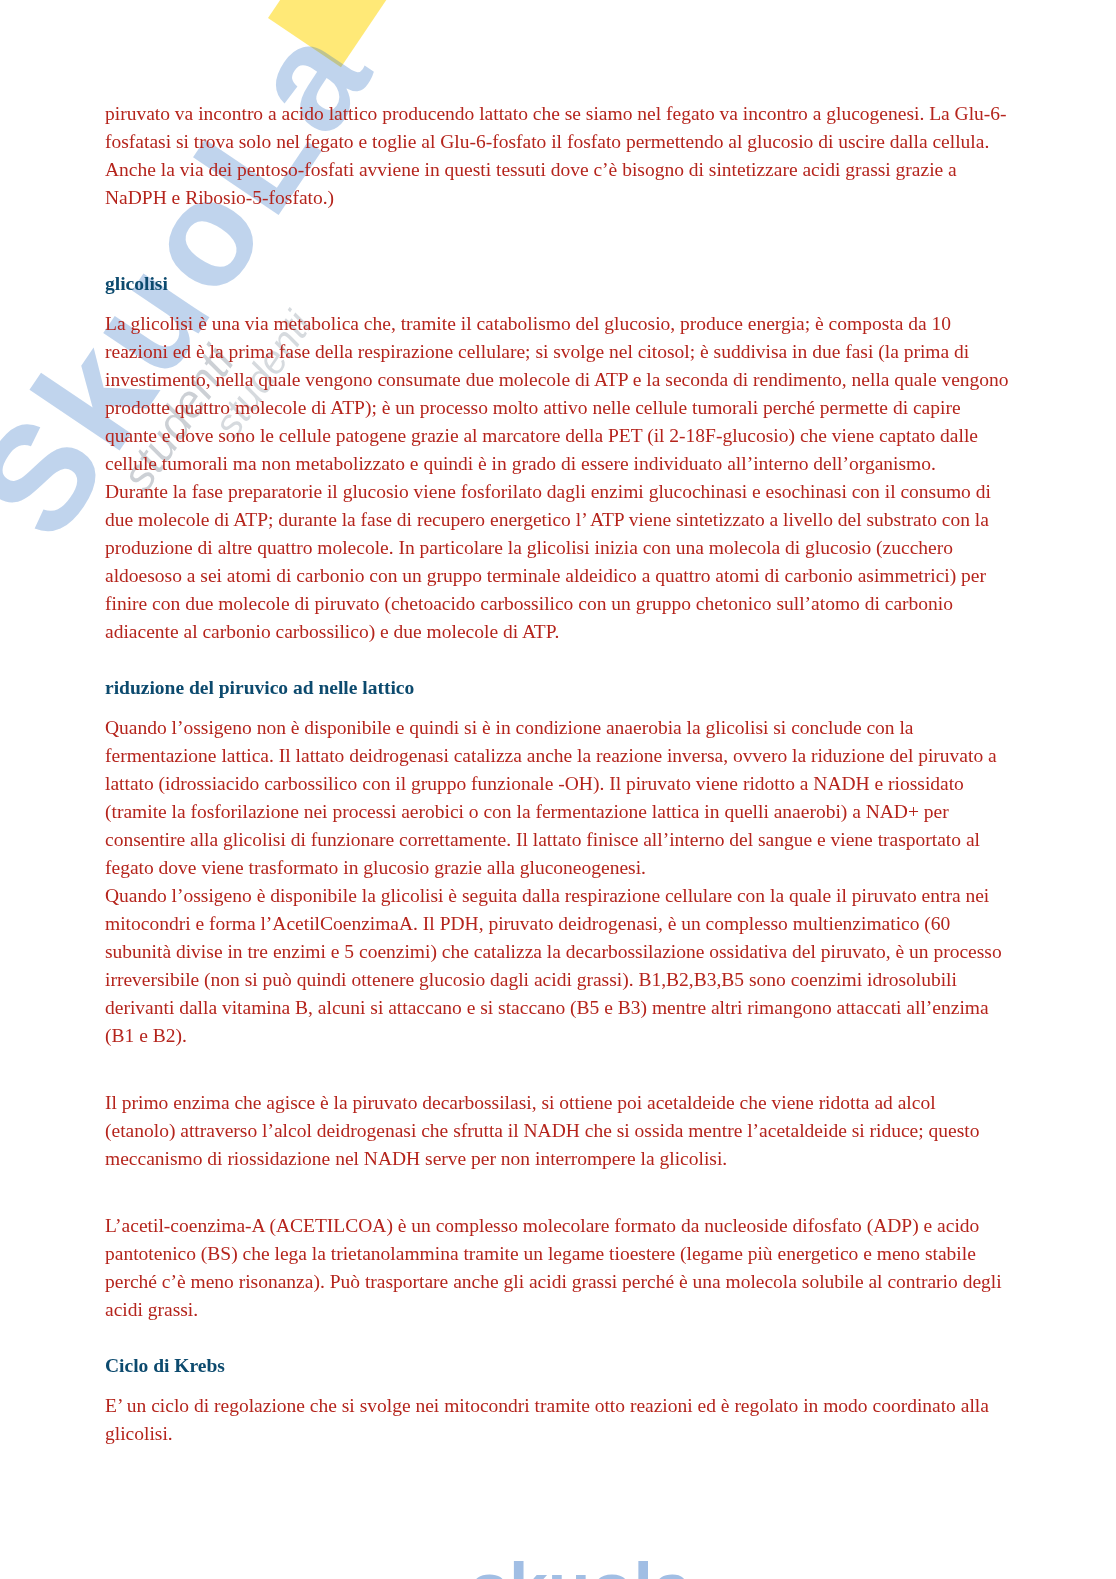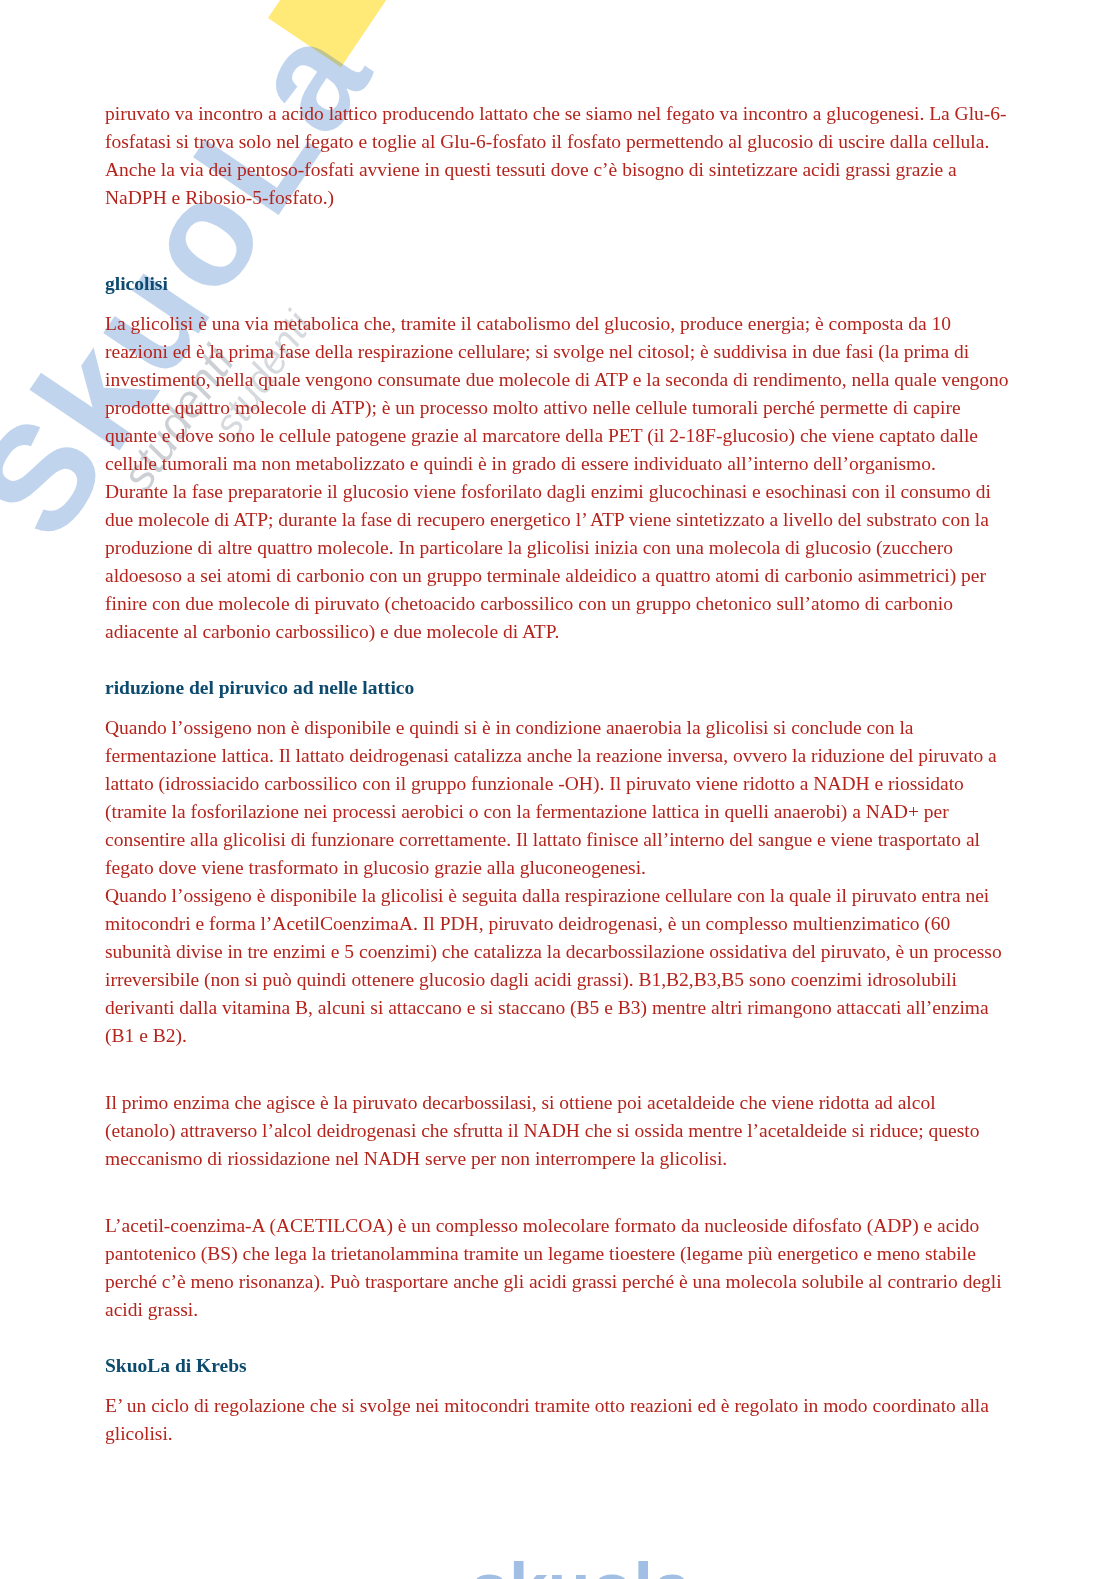--- a/index.html
+++ b/index.html
@@ -112,18 +112,18 @@
     <h2 class="heading">riduzione del piruvico ad nelle lattico</h2>
 
     <p class="para">Quando l’ossigeno non è disponibile e quindi si è in condizione anaerobia la glicolisi si conclude con la fermentazione lattica. Il lattato deidrogenasi catalizza anche la reazione inversa, ovvero la riduzione del piruvato a lattato (idrossiacido carbossilico con il gruppo funzionale -OH). Il piruvato viene ridotto a NADH e riossidato (tramite la fosforilazione nei processi aerobici o con la fermentazione lattica in quelli anaerobi) a NAD+ per consentire alla glicolisi di funzionare correttamente. Il lattato finisce all’interno del sangue e viene trasportato al fegato dove viene trasformato in glucosio grazie alla gluconeogenesi.
 Quando l’ossigeno è disponibile la glicolisi è seguita dalla respirazione cellulare con la quale il piruvato entra nei mitocondri e forma l’AcetilCoenzimaA. Il PDH, piruvato deidrogenasi, è un complesso multienzimatico (60 subunità divise in tre enzimi e 5 coenzimi) che catalizza la decarbossilazione ossidativa del piruvato, è un processo irreversibile (non si può quindi ottenere glucosio dagli acidi grassi). B1,B2,B3,B5 sono coenzimi idrosolubili derivanti dalla vitamina B, alcuni si attaccano e si staccano (B5 e B3) mentre altri rimangono attaccati all’enzima (B1 e B2).</p>
 
 
     <p class="para">Il primo enzima che agisce è la piruvato decarbossilasi, si ottiene poi acetaldeide che viene ridotta ad alcol (etanolo) attraverso l’alcol deidrogenasi che sfrutta il NADH che si ossida mentre l’acetaldeide si riduce; questo meccanismo di riossidazione nel NADH serve per non interrompere la glicolisi.</p>
 
     <p class="para">L’acetil-coenzima-A (ACETILCOA) è un complesso molecolare formato da nucleoside difosfato (ADP) e acido pantotenico (BS) che lega la trietanolammina tramite un legame tioestere (legame più energetico e meno stabile perché c’è meno risonanza). Può trasportare anche gli acidi grassi perché è una molecola solubile al contrario degli acidi grassi.</p>
 
-    <h2 class="heading">SkuoLa di Krebs</h2>
+    <h2 class="heading">Ciclo di Krebs</h2>
 
     <p class="para">E’ un ciclo di regolazione che si svolge nei mitocondri tramite otto reazioni ed è regolato in modo coordinato alla glicolisi.</p>
 
   </div>
 </div>
 
 </body></html>

